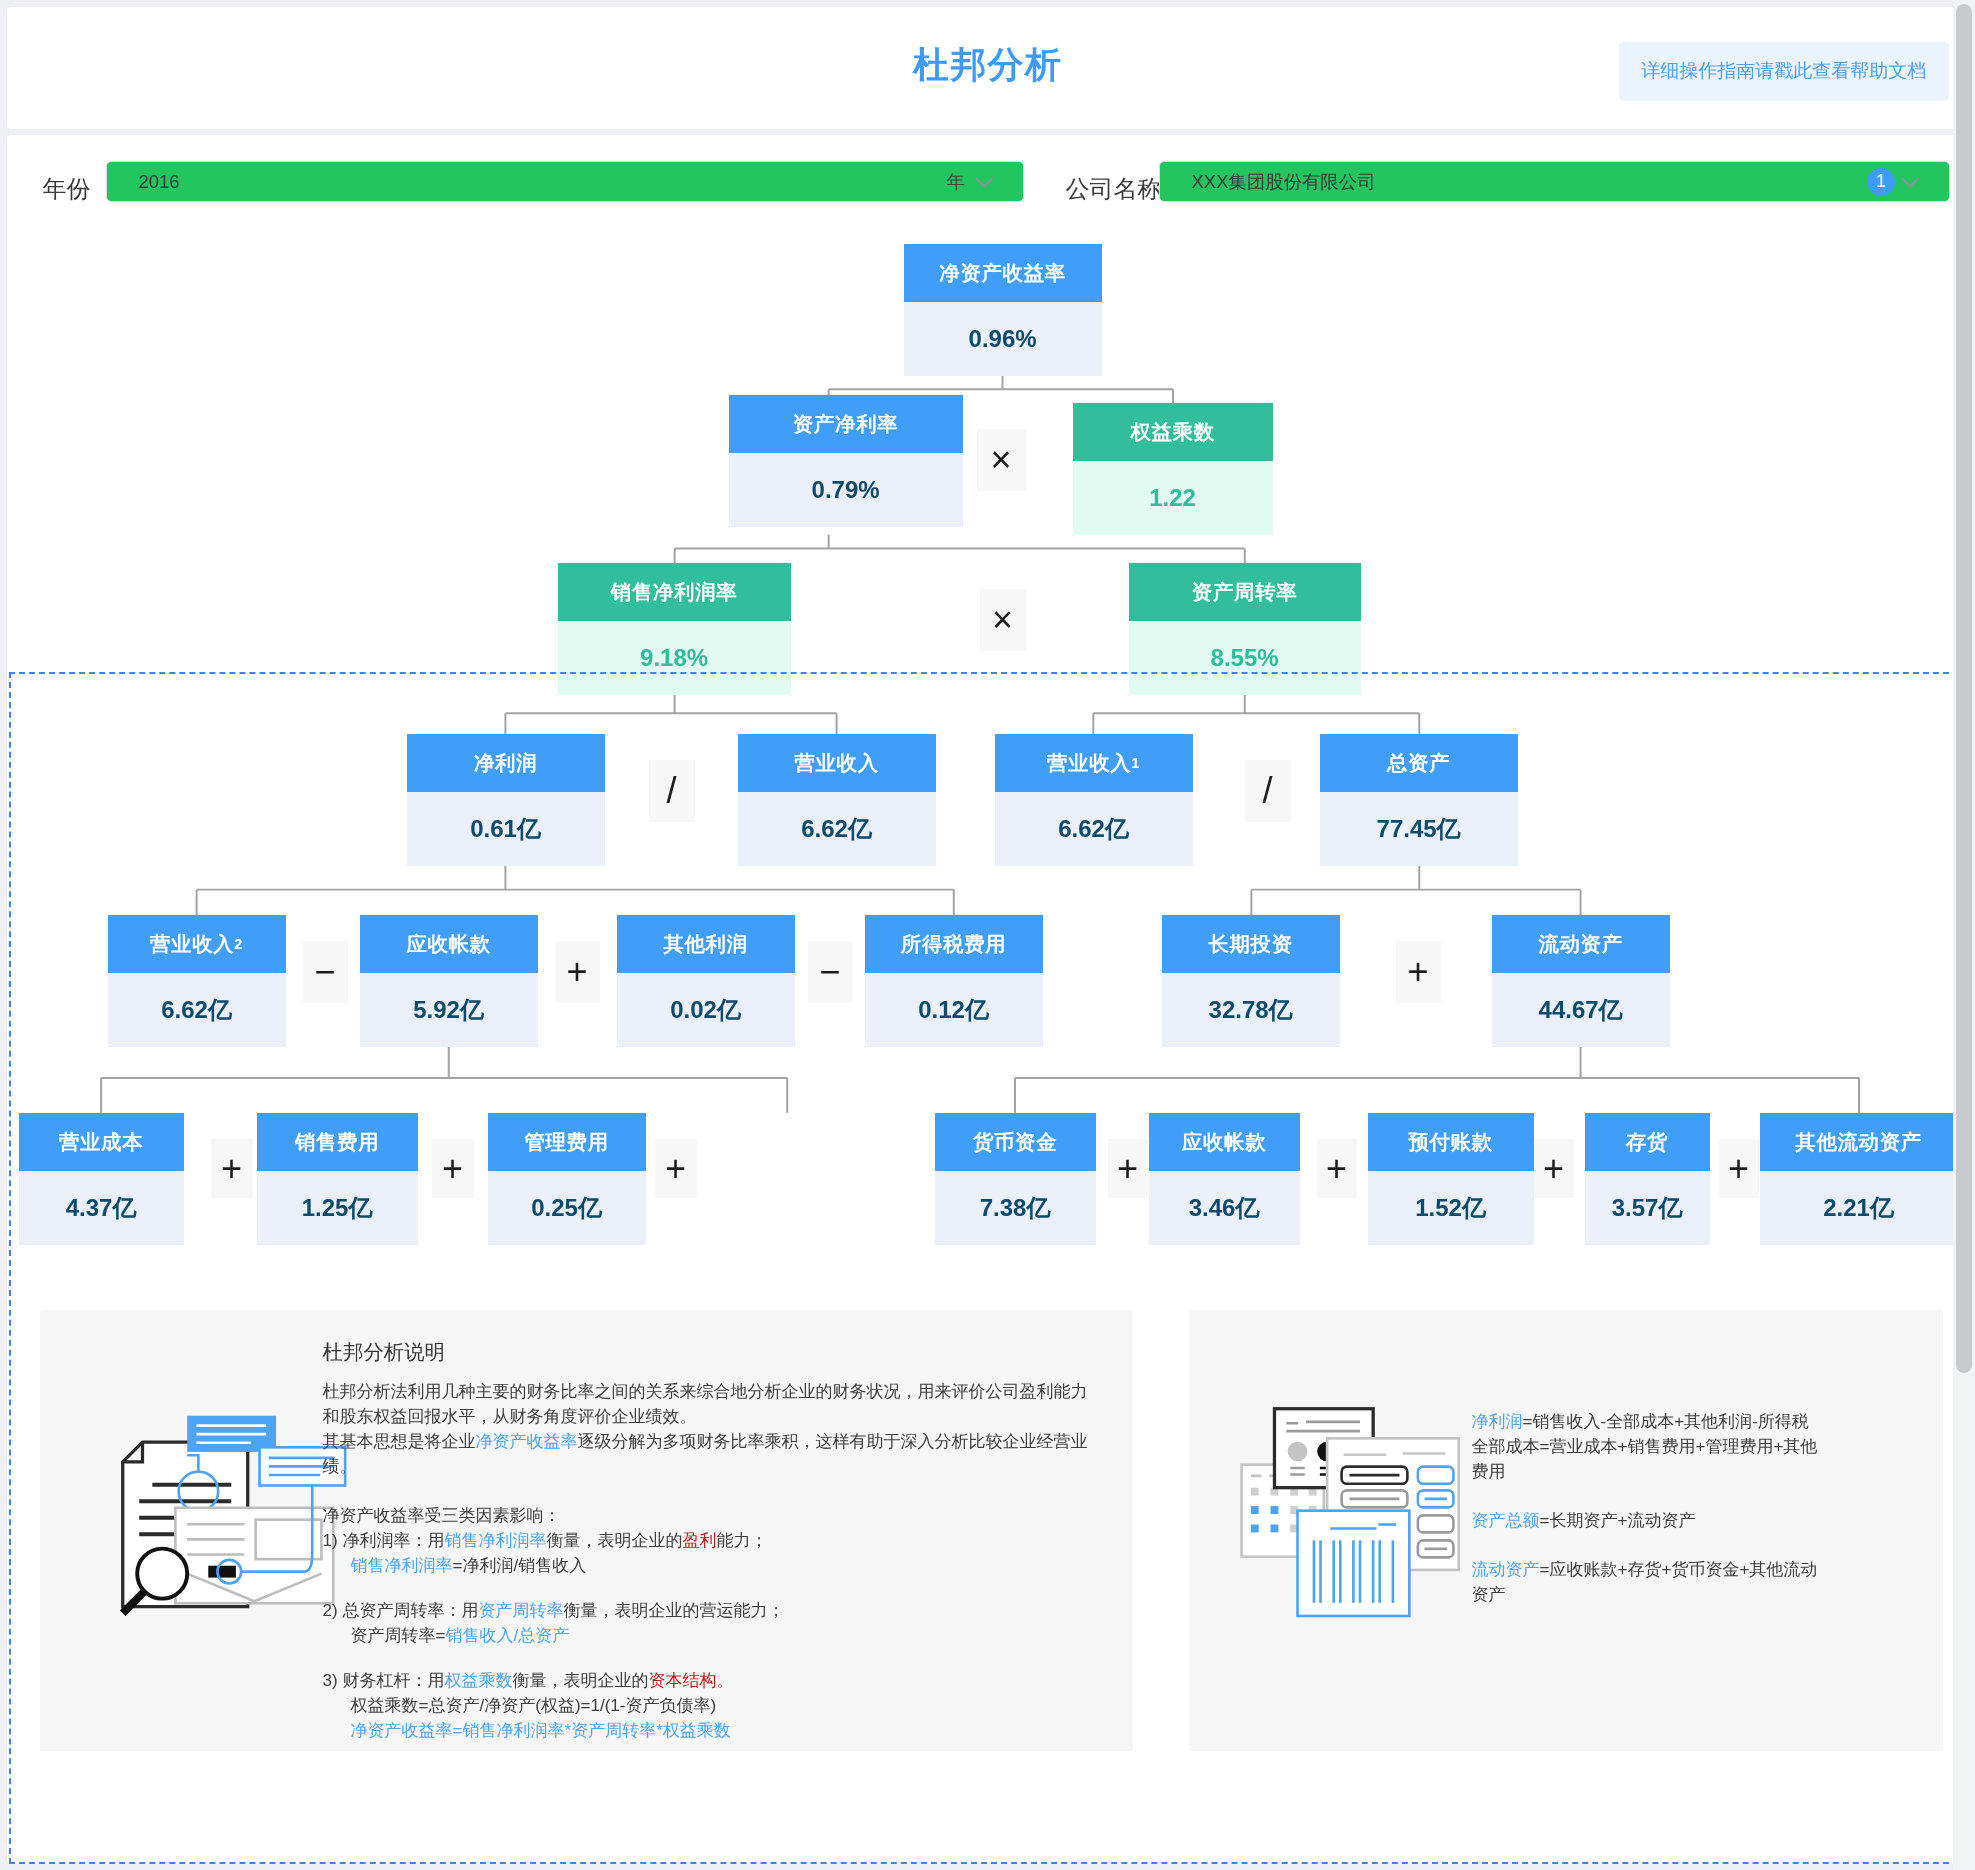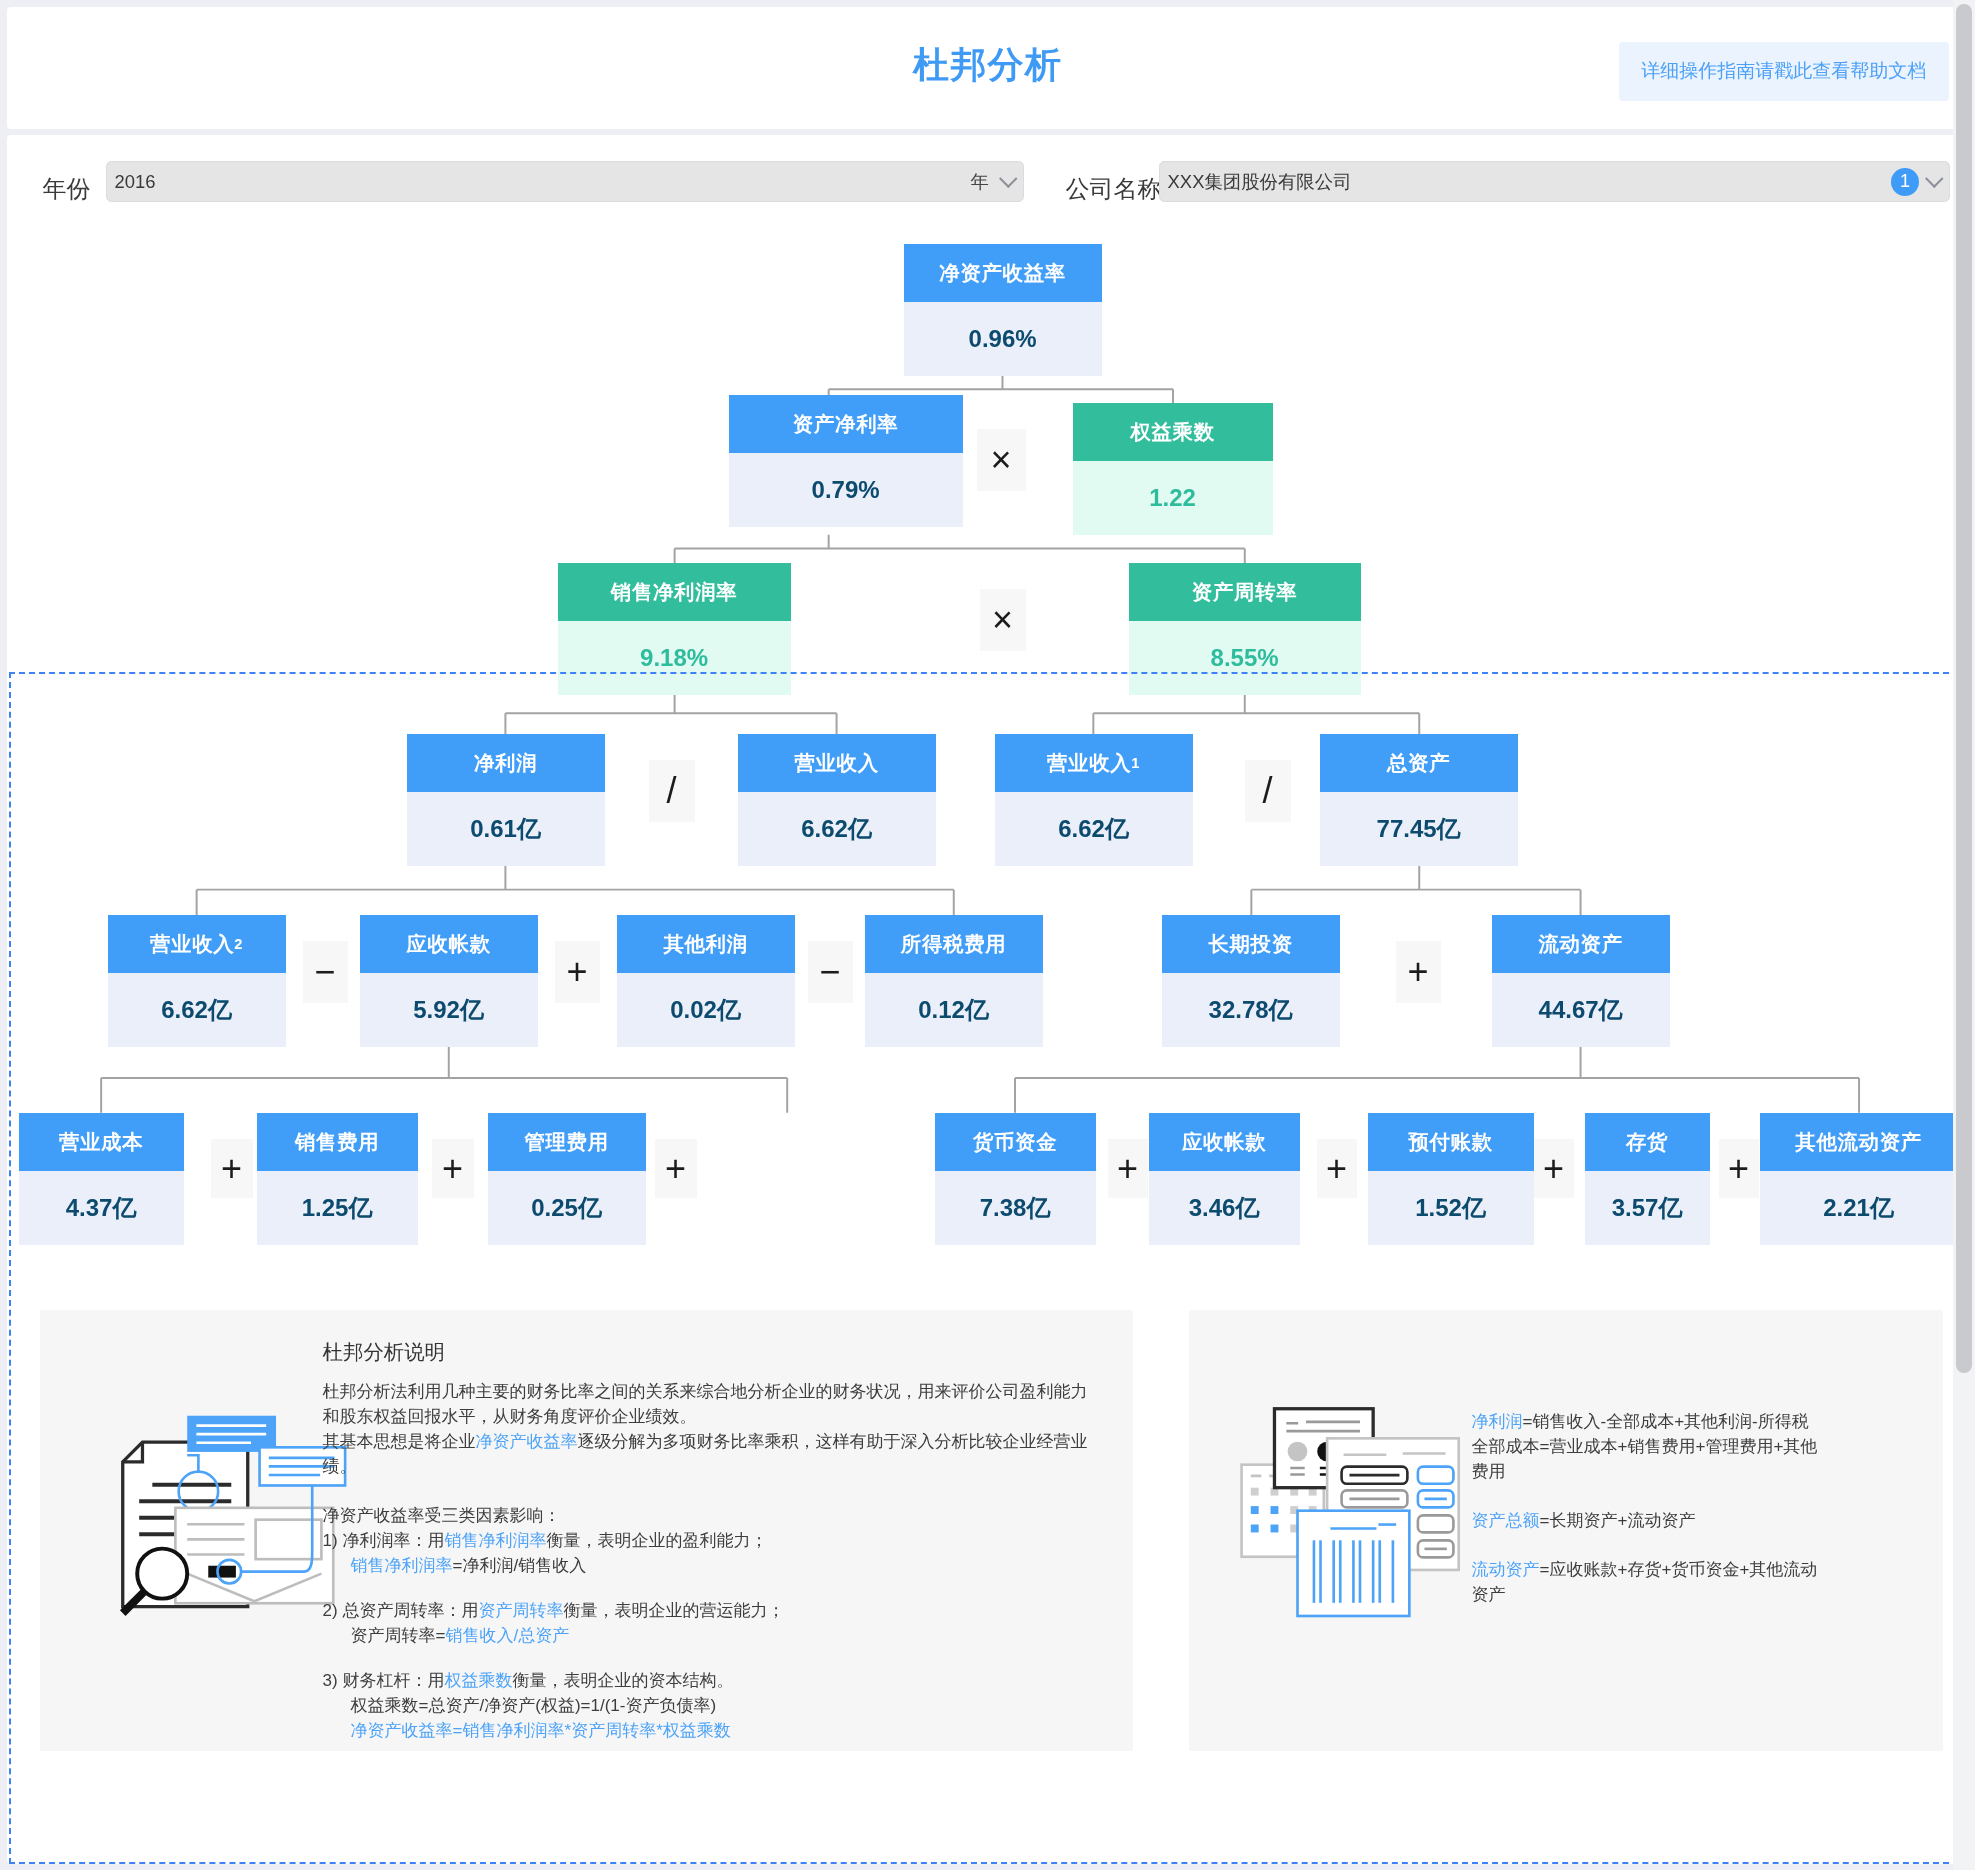--- a/index.html
+++ b/index.html
@@ -15,22 +15,22 @@
     font-size:36px;font-weight:bold;color:#3E9AF5;letter-spacing:1.3px}
   #help-link{position:absolute;right:20px;top:35px;height:59px;padding:0 22.4px;
     background:#EBF3FE;border-radius:4px;display:flex;align-items:center;
     color:#4BA0F8;font-size:19px;cursor:pointer}
 
   #main-card{left:6.6px;top:135px;width:1962px;height:1729px}
 
   
   .filter-label{position:absolute;top:38px;font-size:24px;color:#3a3a3a}
   .input{position:absolute;top:26px;height:41px;border:1.3px solid #DADCE0;border-radius:5.3px;
-    background:#e5e5e5;display:flex;align-items:center;box-sizing:border-box;
-    padding:0 8px;font-size:18.4px;color:#3a3a3a}
+    background:#22c55e;display:flex;align-items:center;box-sizing:border-box;
+    padding:0 32px;font-size:18.4px;color:#3a3a3a}
   .input .val{flex:1;text-align:left;white-space:nowrap;overflow:hidden}
   .suffix{color:#444;margin-right:4px}
   .chev{width:10.5px;height:10.5px;border-right:2px solid #8a8f99;border-bottom:2px solid #8a8f99;
     transform:rotate(45deg) translate(-2px,-2px);margin-left:9.2px;flex:none}
   .badge{width:28px;height:28px;border-radius:50%;background:#3E9CF8;color:#fff;
     font-size:18px;display:flex;align-items:center;justify-content:center;flex:none}
 
   
   .node{position:absolute;text-align:center}
   .node-head{height:58px;display:flex;align-items:center;justify-content:center;
@@ -52,21 +52,21 @@
 
   
   .panel{position:absolute;top:1175px;height:441px;background:#F6F6F7;border-radius:2.6px;overflow:hidden}
   #panel-left{left:33px;width:1093px}
   #panel-right{left:1182px;width:754px}
   .note-h{font-size:20.4px;color:#333;margin:0 0 13px 0}
   .note-p{font-size:17px;line-height:25px;color:#3d3d3d;margin:0}
   .mb-s{margin-bottom:0}.mb-m{margin-bottom:24px}.mb-i{margin-bottom:20px}
   .ind{padding-left:28px}
   .c-blue{color:#4DA3F7}
-  .c-red{color:#404040}
+  .c-red{color:#b91c1c}
   .c-sub{font-size:0.72em}
   .note-text-left{position:absolute;left:283px;top:28px;width:777px}
   .note-text-right{position:absolute;left:283px;top:99px;width:421px}
   .illus{position:absolute}
 
   
   #scrollbar-track{position:absolute;right:0;top:0;width:22.4px;height:1870px;background:#F2F3F5;z-index:40}
   #scrollbar-thumb{position:absolute;left:3.3px;top:4px;width:16px;height:1369px;background:#C9CACE;border-radius:8px}
 </style>
 </head>

